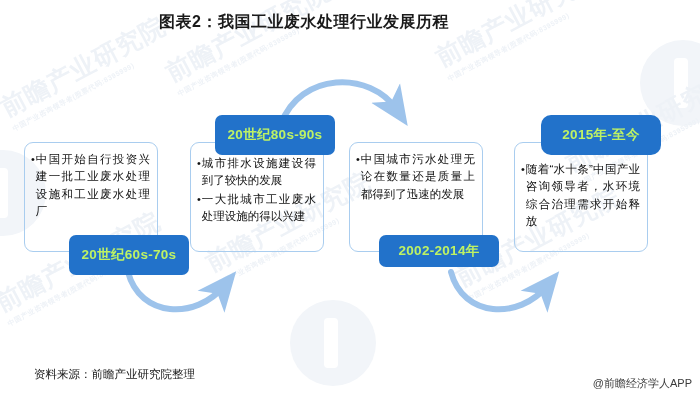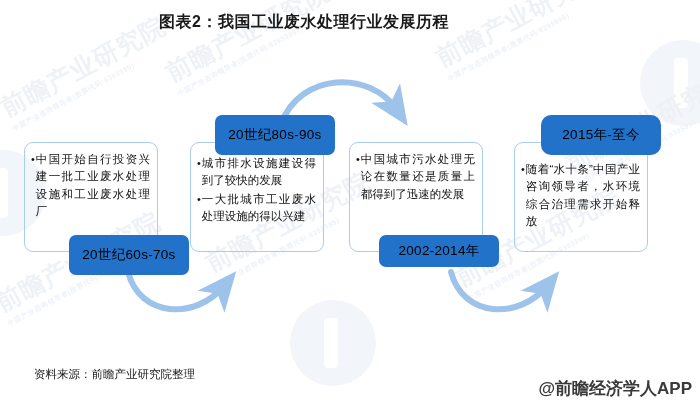--- a/index.html
+++ b/index.html
@@ -91,48 +91,47 @@
   .bullet .txt {
     flex: 1 1 auto;
     text-align: justify;
     word-break: break-all;
   }
 
   
   .badge {
     position: absolute;
     background: #2272ca;
-    color: #000000;
+    color: #bef264;
     border-radius: 7px;
     font-size: 13.5px;
-    font-weight: normal;
+    font-weight: bold;
     display: flex;
     align-items: center;
     justify-content: center;
     letter-spacing: 0.3px;
     white-space: nowrap;
     z-index: 6;
   }
 
   
   .footer-left {
     position: absolute;
     left: 10px; bottom: 18px;
     font-size: 11.5px;
     color: #1a1a1a;
     z-index: 6;
     margin-left: 24px;
   }
   .footer-right {
     position: absolute;
-    right: 8px; bottom: 0;
-    font-size: 17px;
+    right: 8px; bottom: 9px;
+    font-size: 11px;
     color: #3a3a3a;
     z-index: 6;
-    font-weight: bold;
   }
 </style>
 </head>
 <body>
 
 <div id="root">
 
   <div class="wm-layer">
     <div class="wm-circle" style="left:-40px; top:150px;"></div>
     <div class="wm-circle" style="left:290px; top:300px;"></div>

